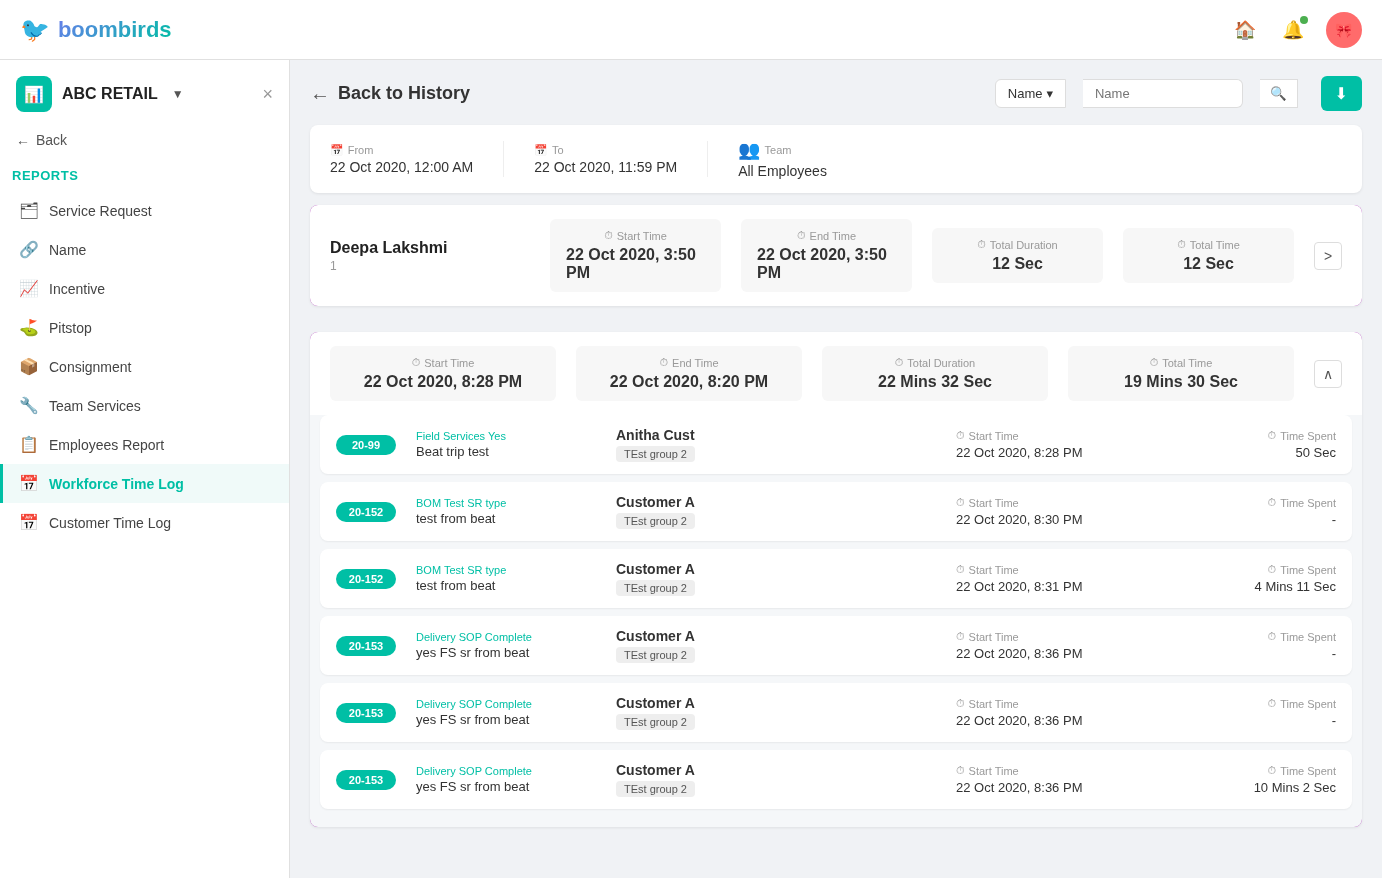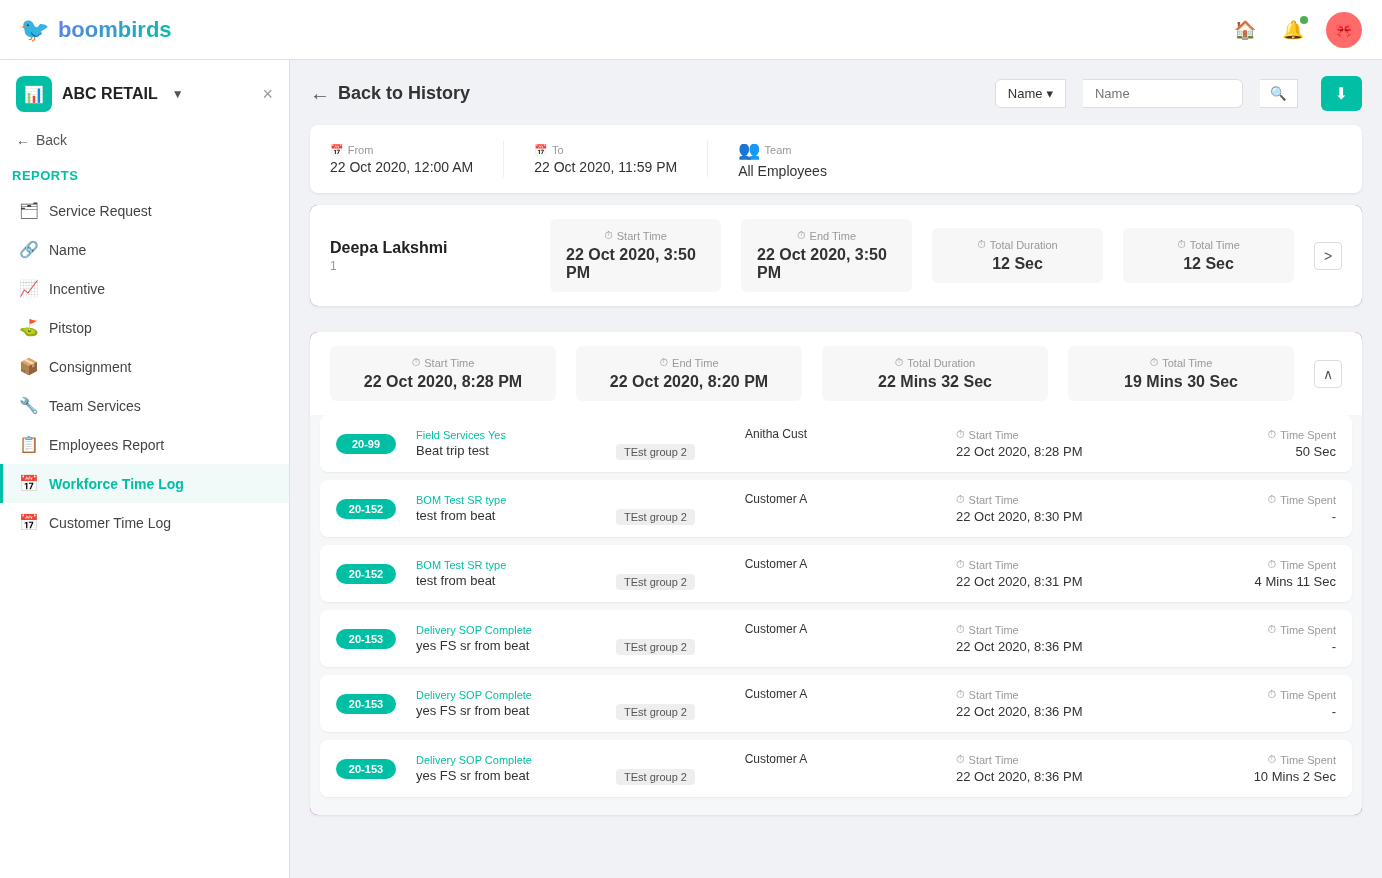--- a/index.html
+++ b/index.html
@@ -78,21 +78,21 @@
     .expand-btn { width: 28px; height: 28px; border: 1px solid #ddd; border-radius: 4px; display: flex; align-items: center; justify-content: center; cursor: pointer; font-size: 14px; color: #555; background: #fff; }
 
     
     .assignments-list { padding: 0 10px 10px; background: #f5f7f9; }
     .assignment-row { background: #fff; border-radius: 8px; margin-bottom: 8px; padding: 12px 16px; display: flex; align-items: center; gap: 20px; box-shadow: 0 1px 2px rgba(0,0,0,0.06); }
     .badge { background: #00bfa5; color: #fff; font-size: 11px; font-weight: 700; border-radius: 20px; padding: 4px 10px; min-width: 60px; text-align: center; white-space: nowrap; }
     .assign-info { flex: 0 0 180px; }
     .assign-type { font-size: 11px; color: #00bfa5; font-weight: 500; margin-bottom: 2px; }
     .assign-name { font-size: 13px; color: #333; font-weight: 500; }
     .customer-block { flex: 1; }
-    .customer-name { font-size: 12px; font-weight: 400; color: #333; text-align: center; }
+    .customer-name { font-size: 14px; font-weight: 700; color: #333; }
     .customer-group { display: inline-block; background: #eee; border-radius: 4px; padding: 2px 8px; font-size: 11px; color: #555; margin-top: 3px; }
     .time-block { flex: 0 0 200px; }
     .time-label { font-size: 11px; color: #999; display: flex; align-items: center; gap: 4px; }
     .time-value { font-size: 13px; color: #333; font-weight: 500; margin-top: 3px; }
     .spent-block { flex: 0 0 160px; text-align: right; }
     .spent-label { font-size: 11px; color: #999; display: flex; align-items: center; gap: 4px; justify-content: flex-end; }
     .spent-value { font-size: 13px; color: #333; font-weight: 500; margin-top: 3px; text-align: right; }
 
     
     .logo-text { background: linear-gradient(135deg, #667eea, #00bfa5); -webkit-background-clip: text; -webkit-text-fill-color: transparent; font-weight: 800; }

